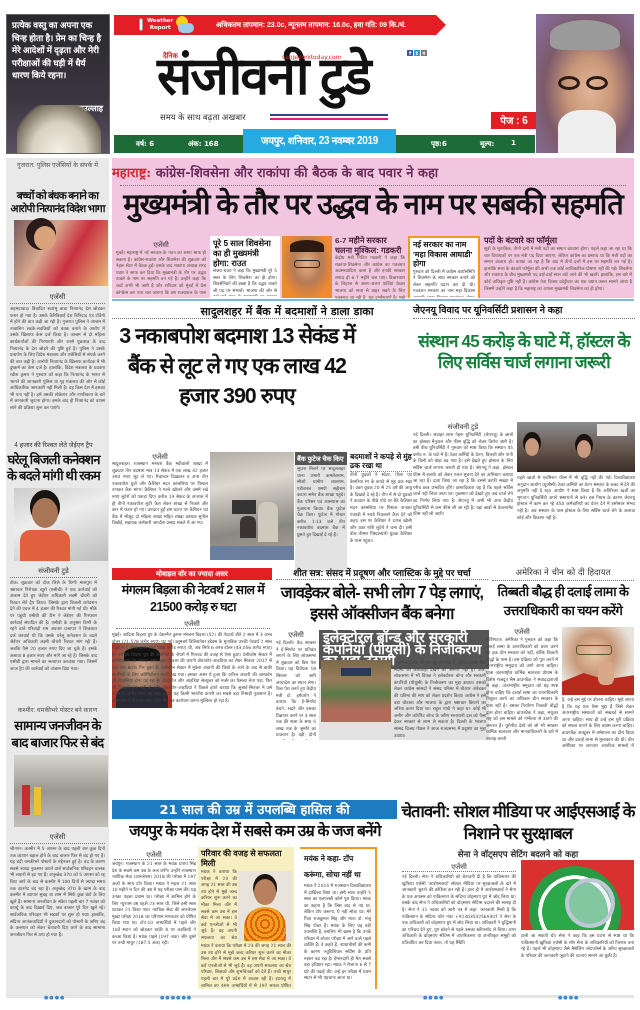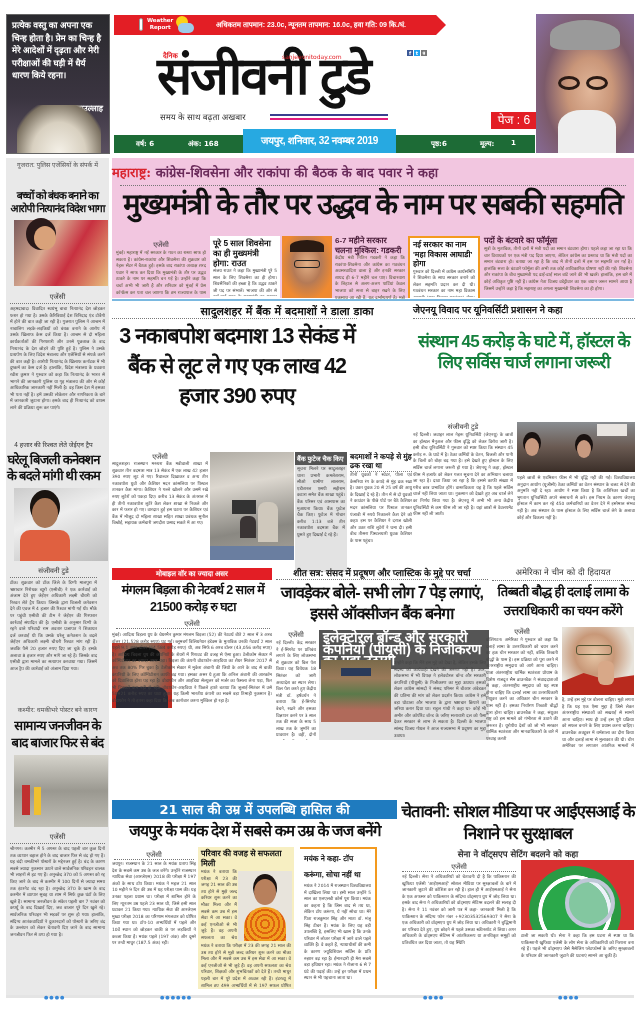--- a/index.html
+++ b/index.html
@@ -38,37 +38,37 @@
 <div class="abs" style="left:282px;top:53px;color:#e31e25;font-size:6px">sanjeevnitoday.com</div>
 <div class="abs" style="left:407px;top:50px;display:flex;gap:1px">
   <span style="width:6px;height:6px;background:#3b5998;color:#fff;font-size:5px;line-height:6px;text-align:center;font-weight:bold">f</span>
   <span style="width:6px;height:6px;background:#1da1f2;color:#fff;font-size:5px;line-height:6px;text-align:center;font-weight:bold">t</span>
   <span style="width:6px;height:6px;background:#777;color:#fff;font-size:4px;line-height:6px;text-align:center;font-weight:bold">g</span>
 </div>
 <div class="abs" style="left:160px;top:111px;font-size:8.5px;color:#333;font-family:'Liberation Sans',sans-serif">समय के साथ बढ़ता अखबार</div>
 <div class="abs" style="left:270px;top:114px;width:118px;height:2px;background:#3b3f8f"></div>
 <div class="abs" style="left:270px;top:118px;width:118px;height:2px;background:#e21b7d"></div>
 
-<div class="abs" style="left:491px;top:112px;width:46px;height:17px;background:#e31e25;color:#fff;font-weight:normal;font-size:12px;line-height:17px;text-align:center;font-family:'Liberation Sans',sans-serif">पेज : 6</div>
+<div class="abs" style="left:491px;top:112px;width:46px;height:17px;background:#e31e25;color:#fff;font-weight:bold;font-size:10px;line-height:17px;text-align:center;font-family:'Liberation Sans',sans-serif">पेज : 6</div>
 
 <div class="abs photo" style="left:536px;top:14px;width:98px;height:139px;background:radial-gradient(ellipse at 55% 55%,#e2b79a 0%,#c99679 30%,#7c5a6a 60%,#8a6fa2 100%)">
   <div style="position:absolute;left:14px;top:6px;width:70px;height:30px;border-radius:50% 50% 20% 20%;background:#9a9a9a"></div>
   <div style="position:absolute;left:22px;top:62px;width:22px;height:14px;border-radius:50%;border:3px solid #2a1a14"></div>
   <div style="position:absolute;left:50px;top:62px;width:22px;height:14px;border-radius:50%;border:3px solid #2a1a14"></div>
   <div style="position:absolute;left:22px;top:96px;width:58px;height:43px;border-radius:40% 40% 0 0;background:#eee"></div>
 </div>
 
 <div class="abs" style="left:114px;top:135px;width:421px;height:18px;background:#1d6b36">
   <span style="position:absolute;left:22px;top:4px;color:#fff;font-size:7px;font-weight:bold">वर्ष: 6</span>
   <span style="position:absolute;left:74px;top:4px;color:#fff;font-size:7px;font-weight:bold">अंक: 168</span>
   <span style="position:absolute;left:317px;top:4px;color:#fff;font-size:7px;font-weight:bold">पृष्ठ:6</span>
   <span style="position:absolute;left:366px;top:4px;color:#fff;font-size:7px;font-weight:bold">मूल्य:</span>
   <span style="position:absolute;left:397px;top:4px;color:#fff;font-size:7px;font-weight:bold">1</span>
 </div>
-<div class="abs" style="left:243px;top:129px;width:153px;height:24px;background:#27a9e1;color:#fff;font-weight:bold;font-size:10px;line-height:24px;text-align:center;font-family:'Liberation Sans',sans-serif;letter-spacing:-0.3px">जयपुर, शनिवार, 32 नवम्बर 2019</div>
+<div class="abs" style="left:243px;top:129px;width:153px;height:24px;background:#27a9e1;color:#fff;font-weight:bold;font-size:10px;line-height:24px;text-align:center;font-family:'Liberation Sans',sans-serif;letter-spacing:-0.3px">जयपुर, शनिवार, 23 नवम्बर 2019</div>
 
 <div class="abs" style="left:6px;top:158px;width:103px;height:840px;background:#e9e9e9"></div>
 
 <div class="abs" style="left:6px;top:158px;width:103px">
   <div style="font-size:6.3px;color:#555;text-align:center;padding-top:2px;font-family:'Liberation Sans',sans-serif">गुजरात: पुलिस एजेंसियों के संपर्क में</div>
   <div class="hl-black" style="font-size:10.5px;line-height:13px;margin-top:20px">बच्चों को बंधक बनाने का आरोपी नित्यानंद विदेश भागा</div>
   <div style="margin:5px 2px 0 8px;width:94px;height:66px;background:linear-gradient(120deg,#7a5a5a,#d8a890 35%,#c83040 60%,#e8c080);position:relative">
     <div style="position:absolute;left:20px;top:6px;width:22px;height:24px;border-radius:50%;background:#d9a27a;box-shadow:-4px -4px 0 4px #2a1a1a"></div>
   </div>
   <div class="byline" style="margin-top:6px">एजेंसी</div>

